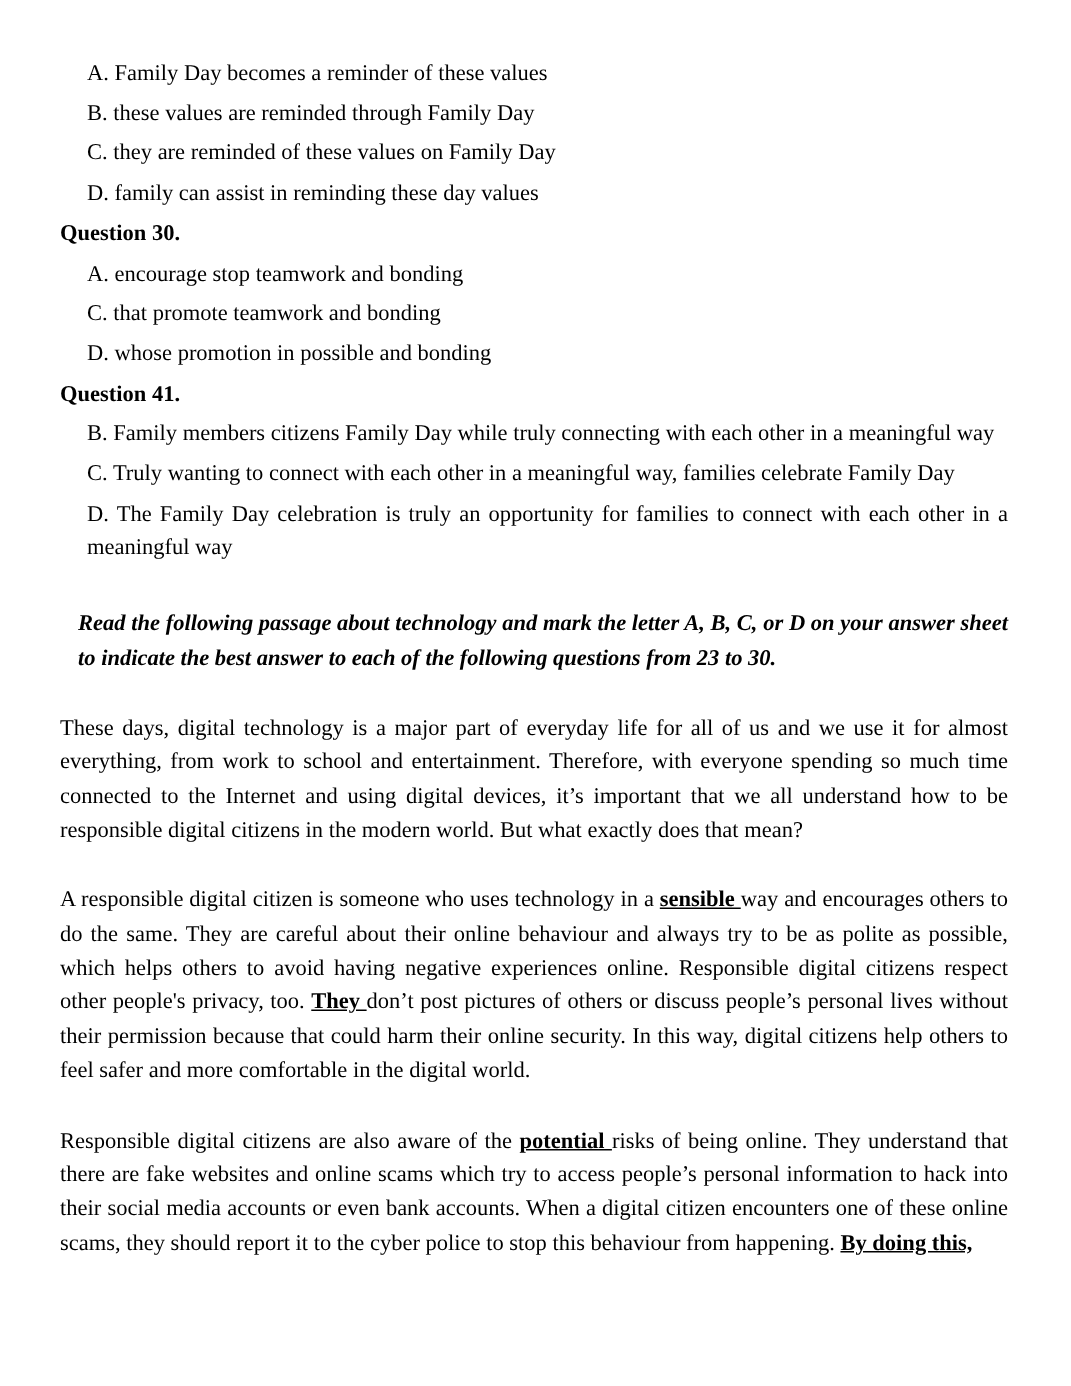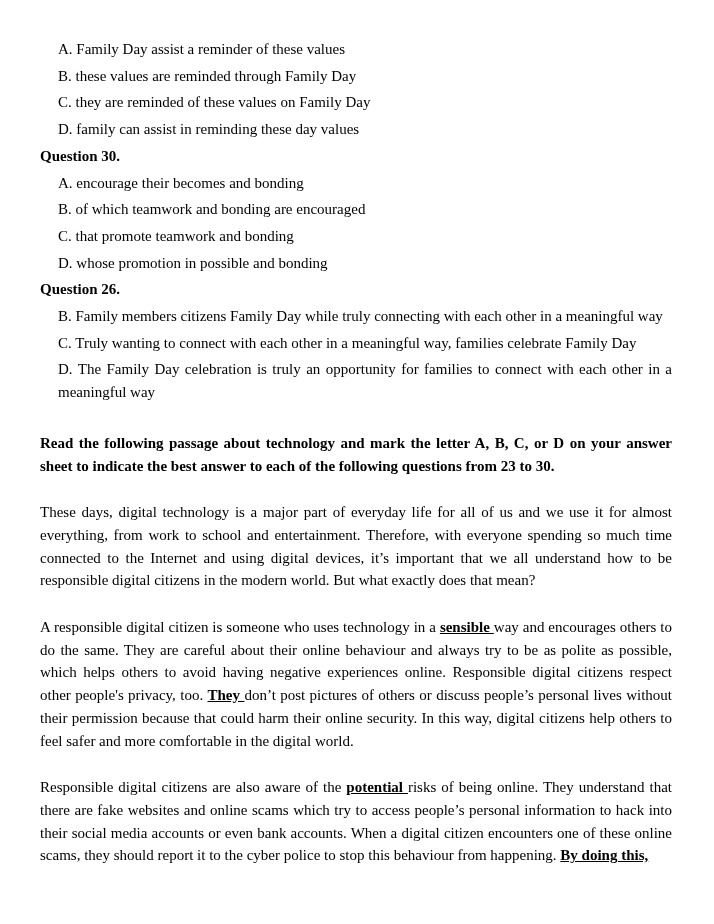--- a/index.html
+++ b/index.html
@@ -23,53 +23,54 @@
   .option {
     margin-left: 18px;
     text-align: justify;
   }
   .q-label {
     font-weight: bold;
   }
   .instruction {
     margin-top: 28px;
     font-weight: bold;
+    font-style: italic;
     text-align: justify;
+    margin-left: 12px;
   }
   .body-para {
     text-align: justify;
     margin-top: 24px;
   }
   .bu {
     font-weight: bold;
     text-decoration: underline;
   }
 </style>
 </head>
 <body>
 
 <div class="page">
 
   <div>
-    <p class="option"><span>A.</span> <span>Family Day assist a reminder of these values</span></p>
+    <p class="option"><span>A.</span> <span>Family Day becomes a reminder of these values</span></p>
     <p class="option"><span>B.</span> <span>these values are reminded through Family Day</span></p>
     <p class="option"><span>C.</span> <span>they are reminded of these values on Family Day</span></p>
     <p class="option"><span>D.</span> <span>family can assist in reminding these day values</span></p>
   </div>
 
   <div>
     <p class="q-label">Question 30.</p>
-    <p class="option"><span>A.</span> <span>encourage their becomes and bonding</span></p>
-    <p class="option"><span>B.</span> <span>of which teamwork and bonding are encouraged</span></p>
+    <p class="option"><span>A.</span> <span>encourage stop teamwork and bonding</span></p>
     <p class="option"><span>C.</span> <span>that promote teamwork and bonding</span></p>
     <p class="option"><span>D.</span> <span>whose promotion in possible and bonding</span></p>
   </div>
 
   <div>
-    <p class="q-label">Question 26.</p>
+    <p class="q-label">Question 41.</p>
     <p class="option"><span>B.</span> <span>Family members citizens Family Day while truly connecting with each other in a meaningful way</span></p>
     <p class="option"><span>C.</span> <span>Truly wanting to connect with each other in a meaningful way, families celebrate Family Day</span></p>
     <p class="option"><span>D.</span> <span>The Family Day celebration is truly an opportunity for families to connect with each other in a meaningful way</span></p>
   </div>
 
   <p class="instruction">Read the following passage about technology and mark the letter A, B, C, or D on your answer sheet to indicate the best answer to each of the following questions from 23 to 30.</p>
 
   <div>
     <p class="body-para"><span>These days, digital technology is a major part of everyday life for all of us and we use it for almost everything, from work to school and entertainment. Therefore, with everyone spending so much time connected to the Internet and using digital devices, it’s important that we all understand how to be responsible digital citizens in the modern world. But what exactly does that mean?</span></p>
     <p class="body-para"><span>A responsible digital citizen is someone who uses technology in a </span><span class="bu">sensible </span><span>way and encourages others to do the same. They are careful about their online behaviour and always try to be as polite as possible, which helps others to avoid having negative experiences online. Responsible digital citizens respect other people's privacy, too. </span><span class="bu">They </span><span>don’t post pictures of others or discuss people’s personal lives without their permission because that could harm their online security. In this way, digital citizens help others to feel safer and more comfortable in the digital world.</span></p>

